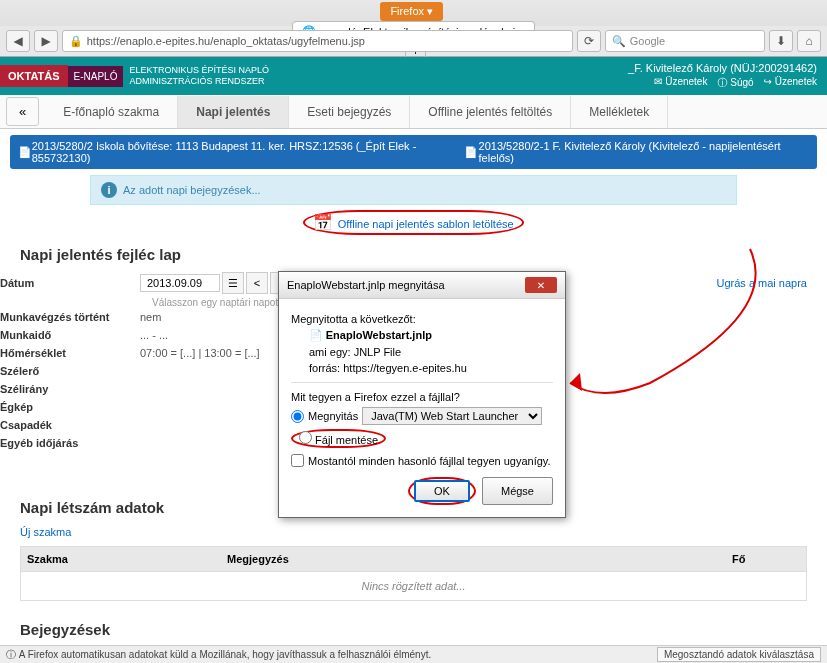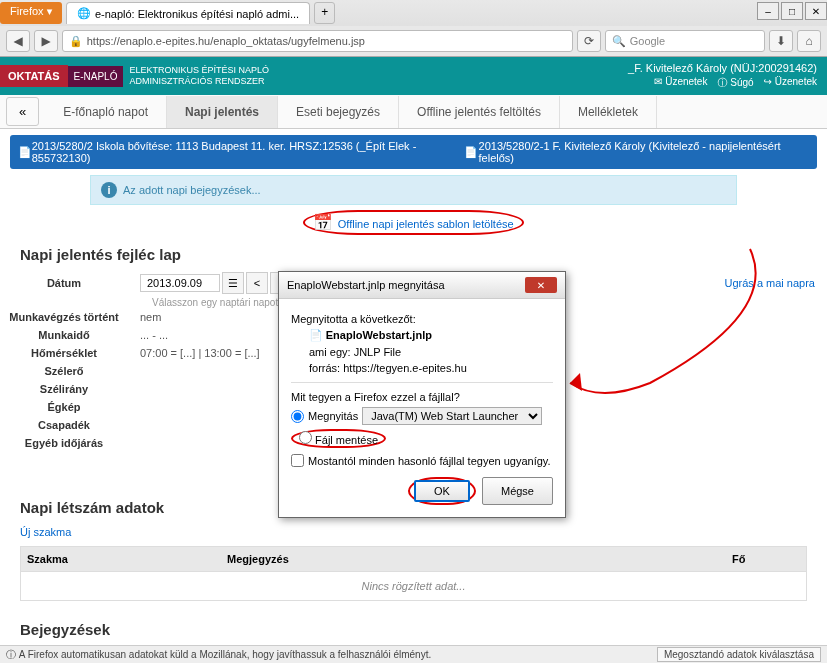--- a/index.html
+++ b/index.html
@@ -1,19 +1,19 @@
 <!DOCTYPE html>
 <html><head>
 <meta charset="utf-8">
 <style>
 * { box-sizing: border-box; margin: 0; padding: 0; font-family: Arial, sans-serif; }
 body { width: 827px; height: 663px; background: #f0f0f0; overflow: hidden; position: relative; }
 
 .browser-chrome { background: linear-gradient(#e8e8e8,#d8d8d8); border-bottom: 1px solid #aaa; }
-.tab-bar { display: flex; height: 26px; padding: 2px 0; }
+.tab-bar { display: flex; align-items: center; height: 26px; padding: 2px 16px; flex-direction: column; }
 .ff-btn { background: #e67e22; color: #fff; font-size: 11px; padding: 3px 10px; border-radius: 3px; margin-right: 4px; }
 .tab { background: #fff; border: 1px solid #bbb; border-bottom: none; border-radius: 4px 4px 0 0; padding: 3px 10px; font-size: 11px; display: flex; align-items: center; gap: 4px; max-width: 280px; }
 .tab-plus { margin-left: 4px; padding: 2px 6px; border: 1px solid #bbb; border-radius: 3px; font-size: 12px; }
 .win-ctrls { margin-left: auto; display: flex; gap: 2px; }
 .win-ctrls span { width: 22px; height: 18px; border: 1px solid #999; background: #eee; display: flex; align-items: center; justify-content: center; font-size: 10px; }
 
 .url-bar { display: flex; align-items: center; height: 30px; padding: 3px 6px; gap: 4px; background: #e8e8e8; }
 .nav-btn { width: 24px; height: 22px; border: 1px solid #bbb; background: #f5f5f5; border-radius: 3px; display: flex; align-items: center; justify-content: center; font-size: 12px; color: #555; }
 .url-input { flex: 1; height: 22px; border: 1px solid #bbb; border-radius: 3px; background: #fff; padding: 0 6px; font-size: 11px; color: #555; display: flex; align-items: center; }
 .lock { color: #2a8; margin-right: 4px; }
@@ -39,26 +39,26 @@
 .info-strip { background: #d9edf7; border: 1px solid #bce8f1; color: #3a87ad; font-size: 11px; padding: 6px 10px; margin: 0 90px; display: flex; align-items: center; gap: 6px; }
 .info-icon { width: 16px; height: 16px; border-radius: 50%; background: #3a87ad; color: #fff; display: flex; align-items: center; justify-content: center; font-size: 11px; font-weight: bold; }
 
 .link-offline { text-align: center; padding: 8px 20px; }
 .link-offline a { color: #0066cc; font-size: 11px; text-decoration: none; }
 .link-offline .circle { border: 2px solid #d00; border-radius: 50%/100%; padding: 2px 8px; }
 
 h3.section { font-size: 15px; font-weight: bold; padding: 6px 20px; color: #333; }
 
 .form-row { display: flex; align-items: center; padding: 3px 0; font-size: 11px; }
-.form-row .lbl { width: 140px; text-align: center; padding-right: 12px; font-weight: bold; color: #333; }
+.form-row .lbl { width: 140px; text-align: left; padding-right: 12px; font-weight: bold; color: #333; }
 .form-row .val { color: #555; }
 .date-input { border: 1px solid #ccc; padding: 2px 6px; width: 80px; font-size: 11px; }
 .sq-btn { border: 1px solid #ccc; background: #f5f5f5; width: 22px; height: 22px; margin-left: 2px; display: inline-flex; align-items: center; justify-content: center; font-size: 11px; }
 .hint { font-size: 10px; color: #999; margin-left: 152px; }
-.right-link { margin-left: auto; padding-right: 12px; text-align: right; }
+.right-link { margin-left: auto; padding-right: 20px; text-align: right; }
 .right-link a { color: #0066cc; font-size: 11px; text-decoration: none; }
 
 .table-head { background: #e8e8e8; display: flex; font-size: 11px; font-weight: bold; padding: 6px 0; margin: 4px 20px 0; border: 1px solid #ddd; }
 .table-head > div, .table-row > div { padding: 0 6px; }
 .table-row { display: flex; font-size: 11px; padding: 8px 0; margin: 0 20px; border: 1px solid #ddd; border-top: none; justify-content: center; color: #888; font-style: italic; }
 
 .link-small { color: #0066cc; font-size: 11px; text-decoration: none; padding: 4px 20px; display: inline-block; }
 .link-right { float: right; }
 
 .edit-btn { background: #5cb85c; color: #fff; font-size: 11px; padding: 5px 14px; border: none; border-radius: 3px; margin-left: 360px; }
@@ -137,21 +137,21 @@
         <span>✉ <span>Üzenetek</span></span>
         <span>ⓘ <span>Súgó</span></span>
         <span>↪ <span>Üzenetek</span></span>
       </div>
     </div>
   </div>
 
   
   <div class="tabs-row">
     <div class="collapse">«</div>
-    <div class="t">E-főnapló napot</div>
+    <div class="t">E-főnapló szakma</div>
     <div class="t active">Napi jelentés</div>
     <div class="t">Eseti bejegyzés</div>
     <div class="t">Offline jelentés feltöltés</div>
     <div class="t">Mellékletek</div>
   </div>
 
   
   <div class="blue-bar">
     <span class="doc-icon"></span>
     <span>2013/5280/2 Iskola bővítése: 1113 Budapest 11. ker. HRSZ:12536 (_Épít Elek - 855732130)</span>

